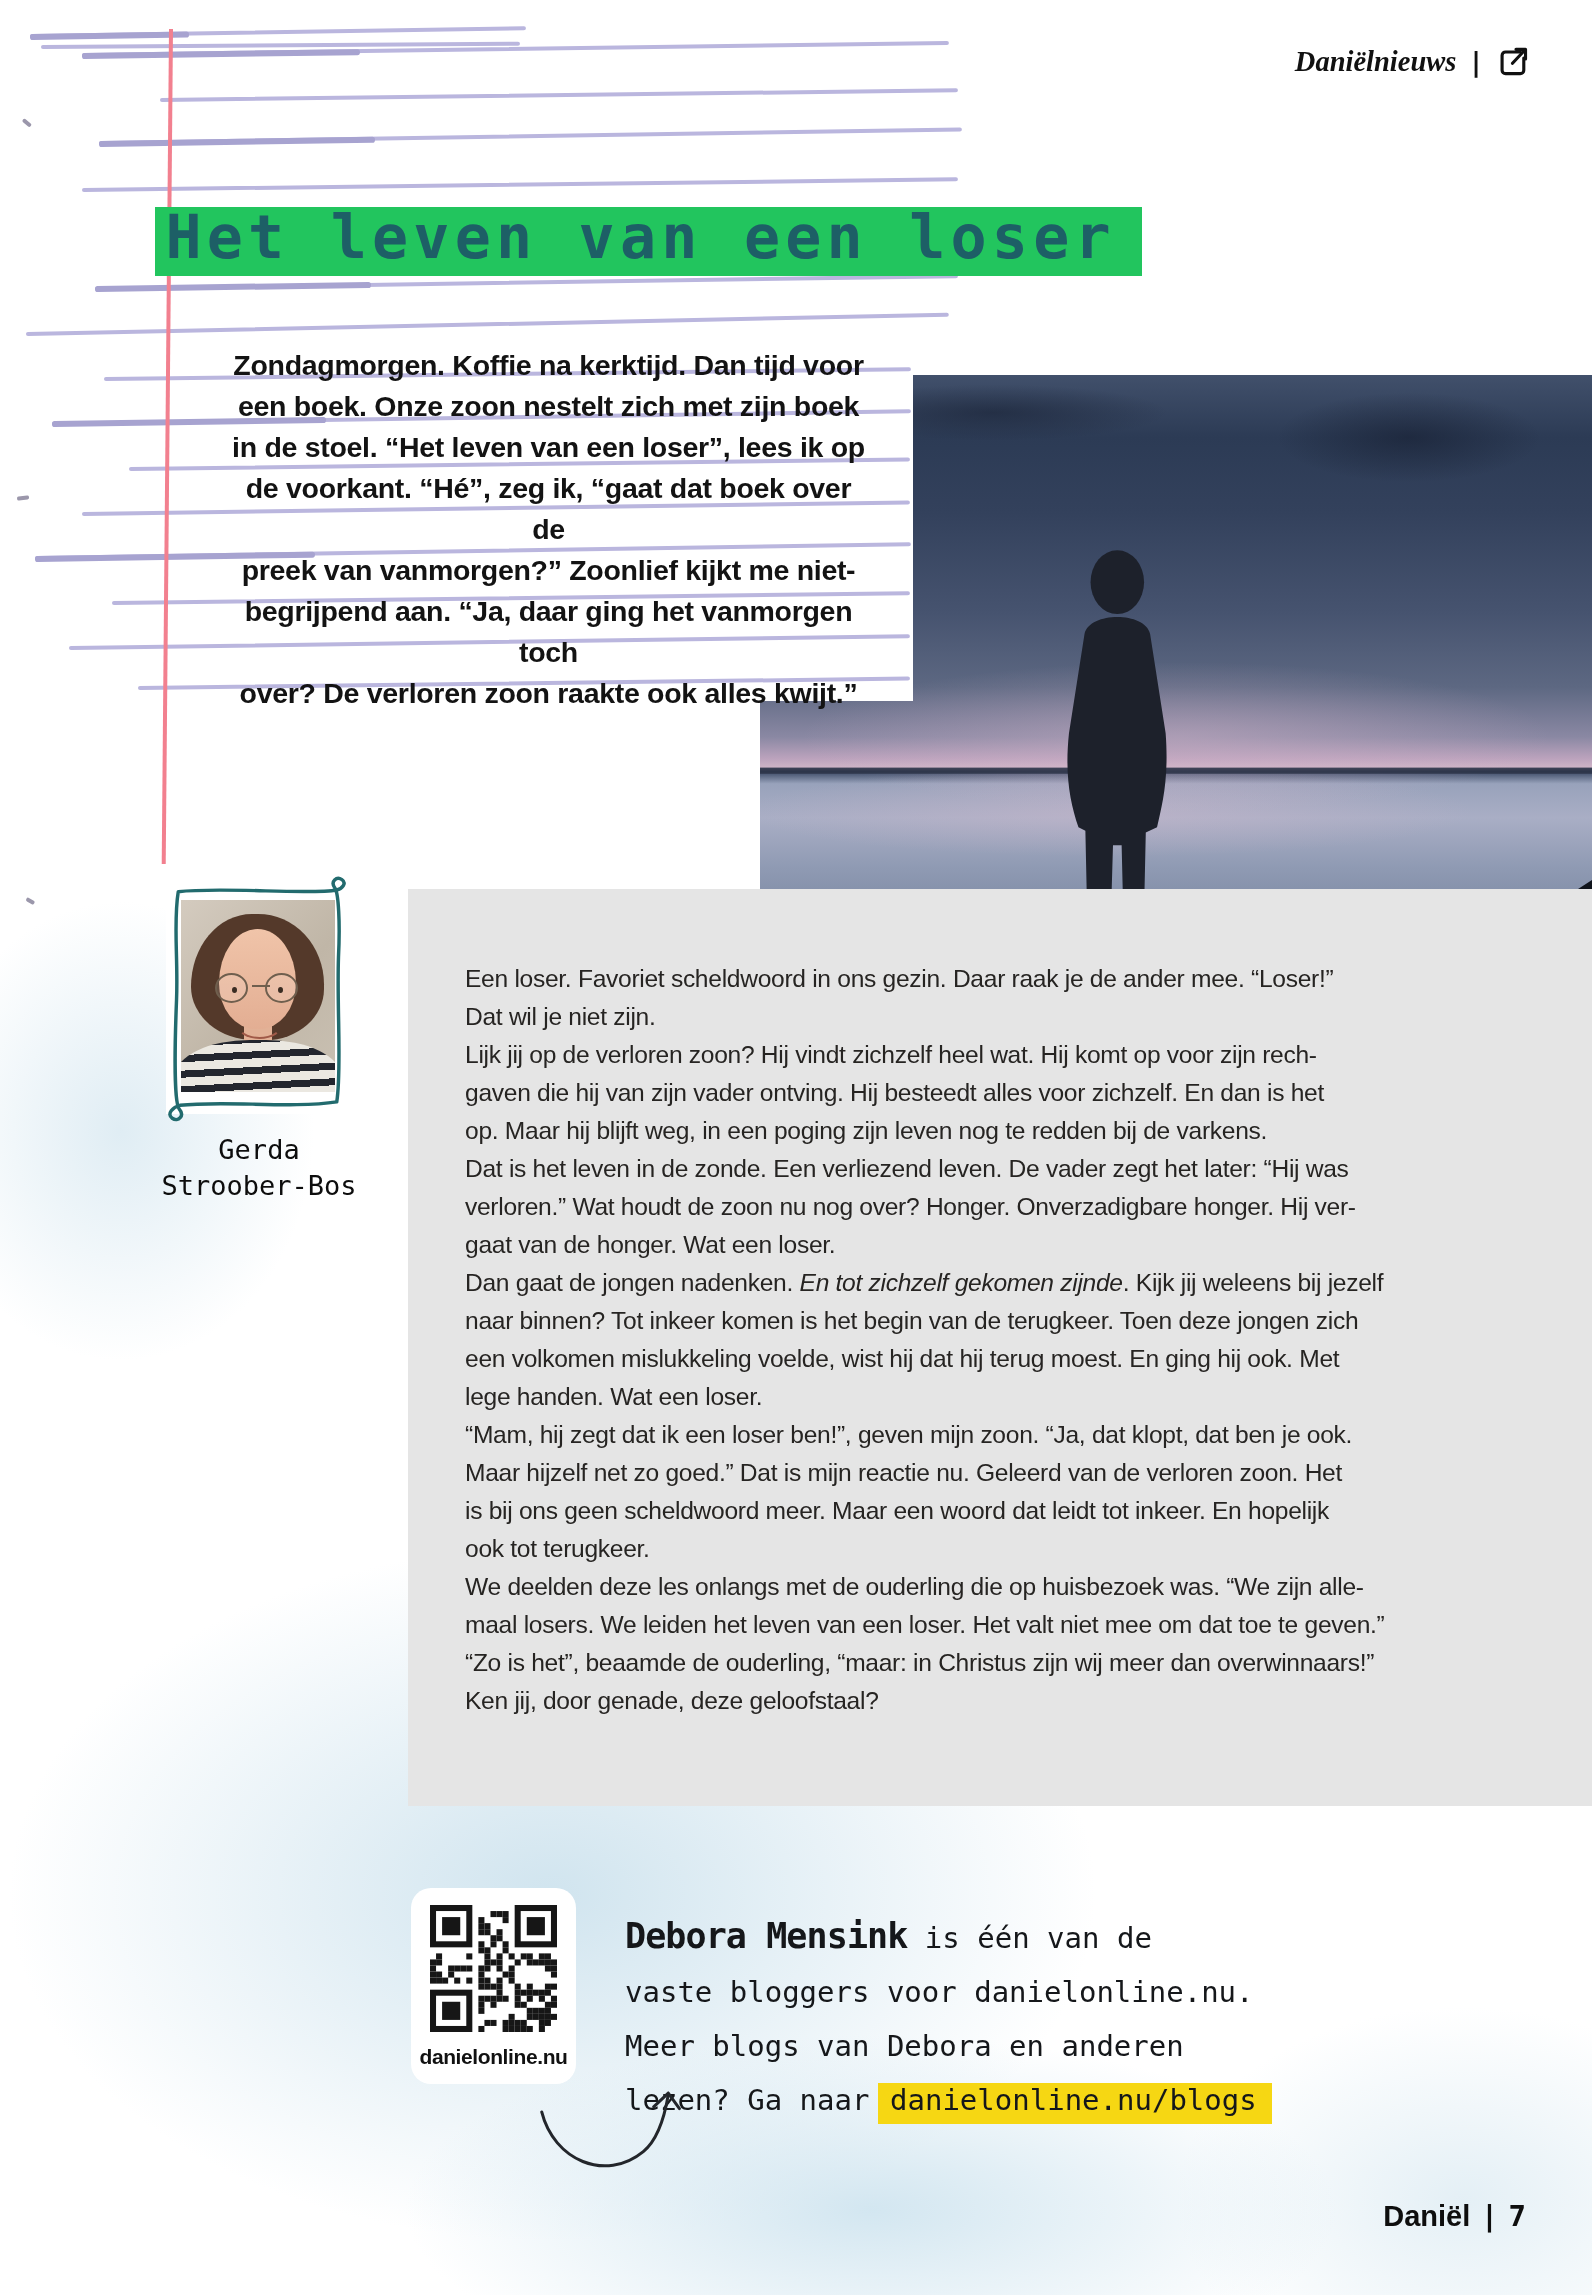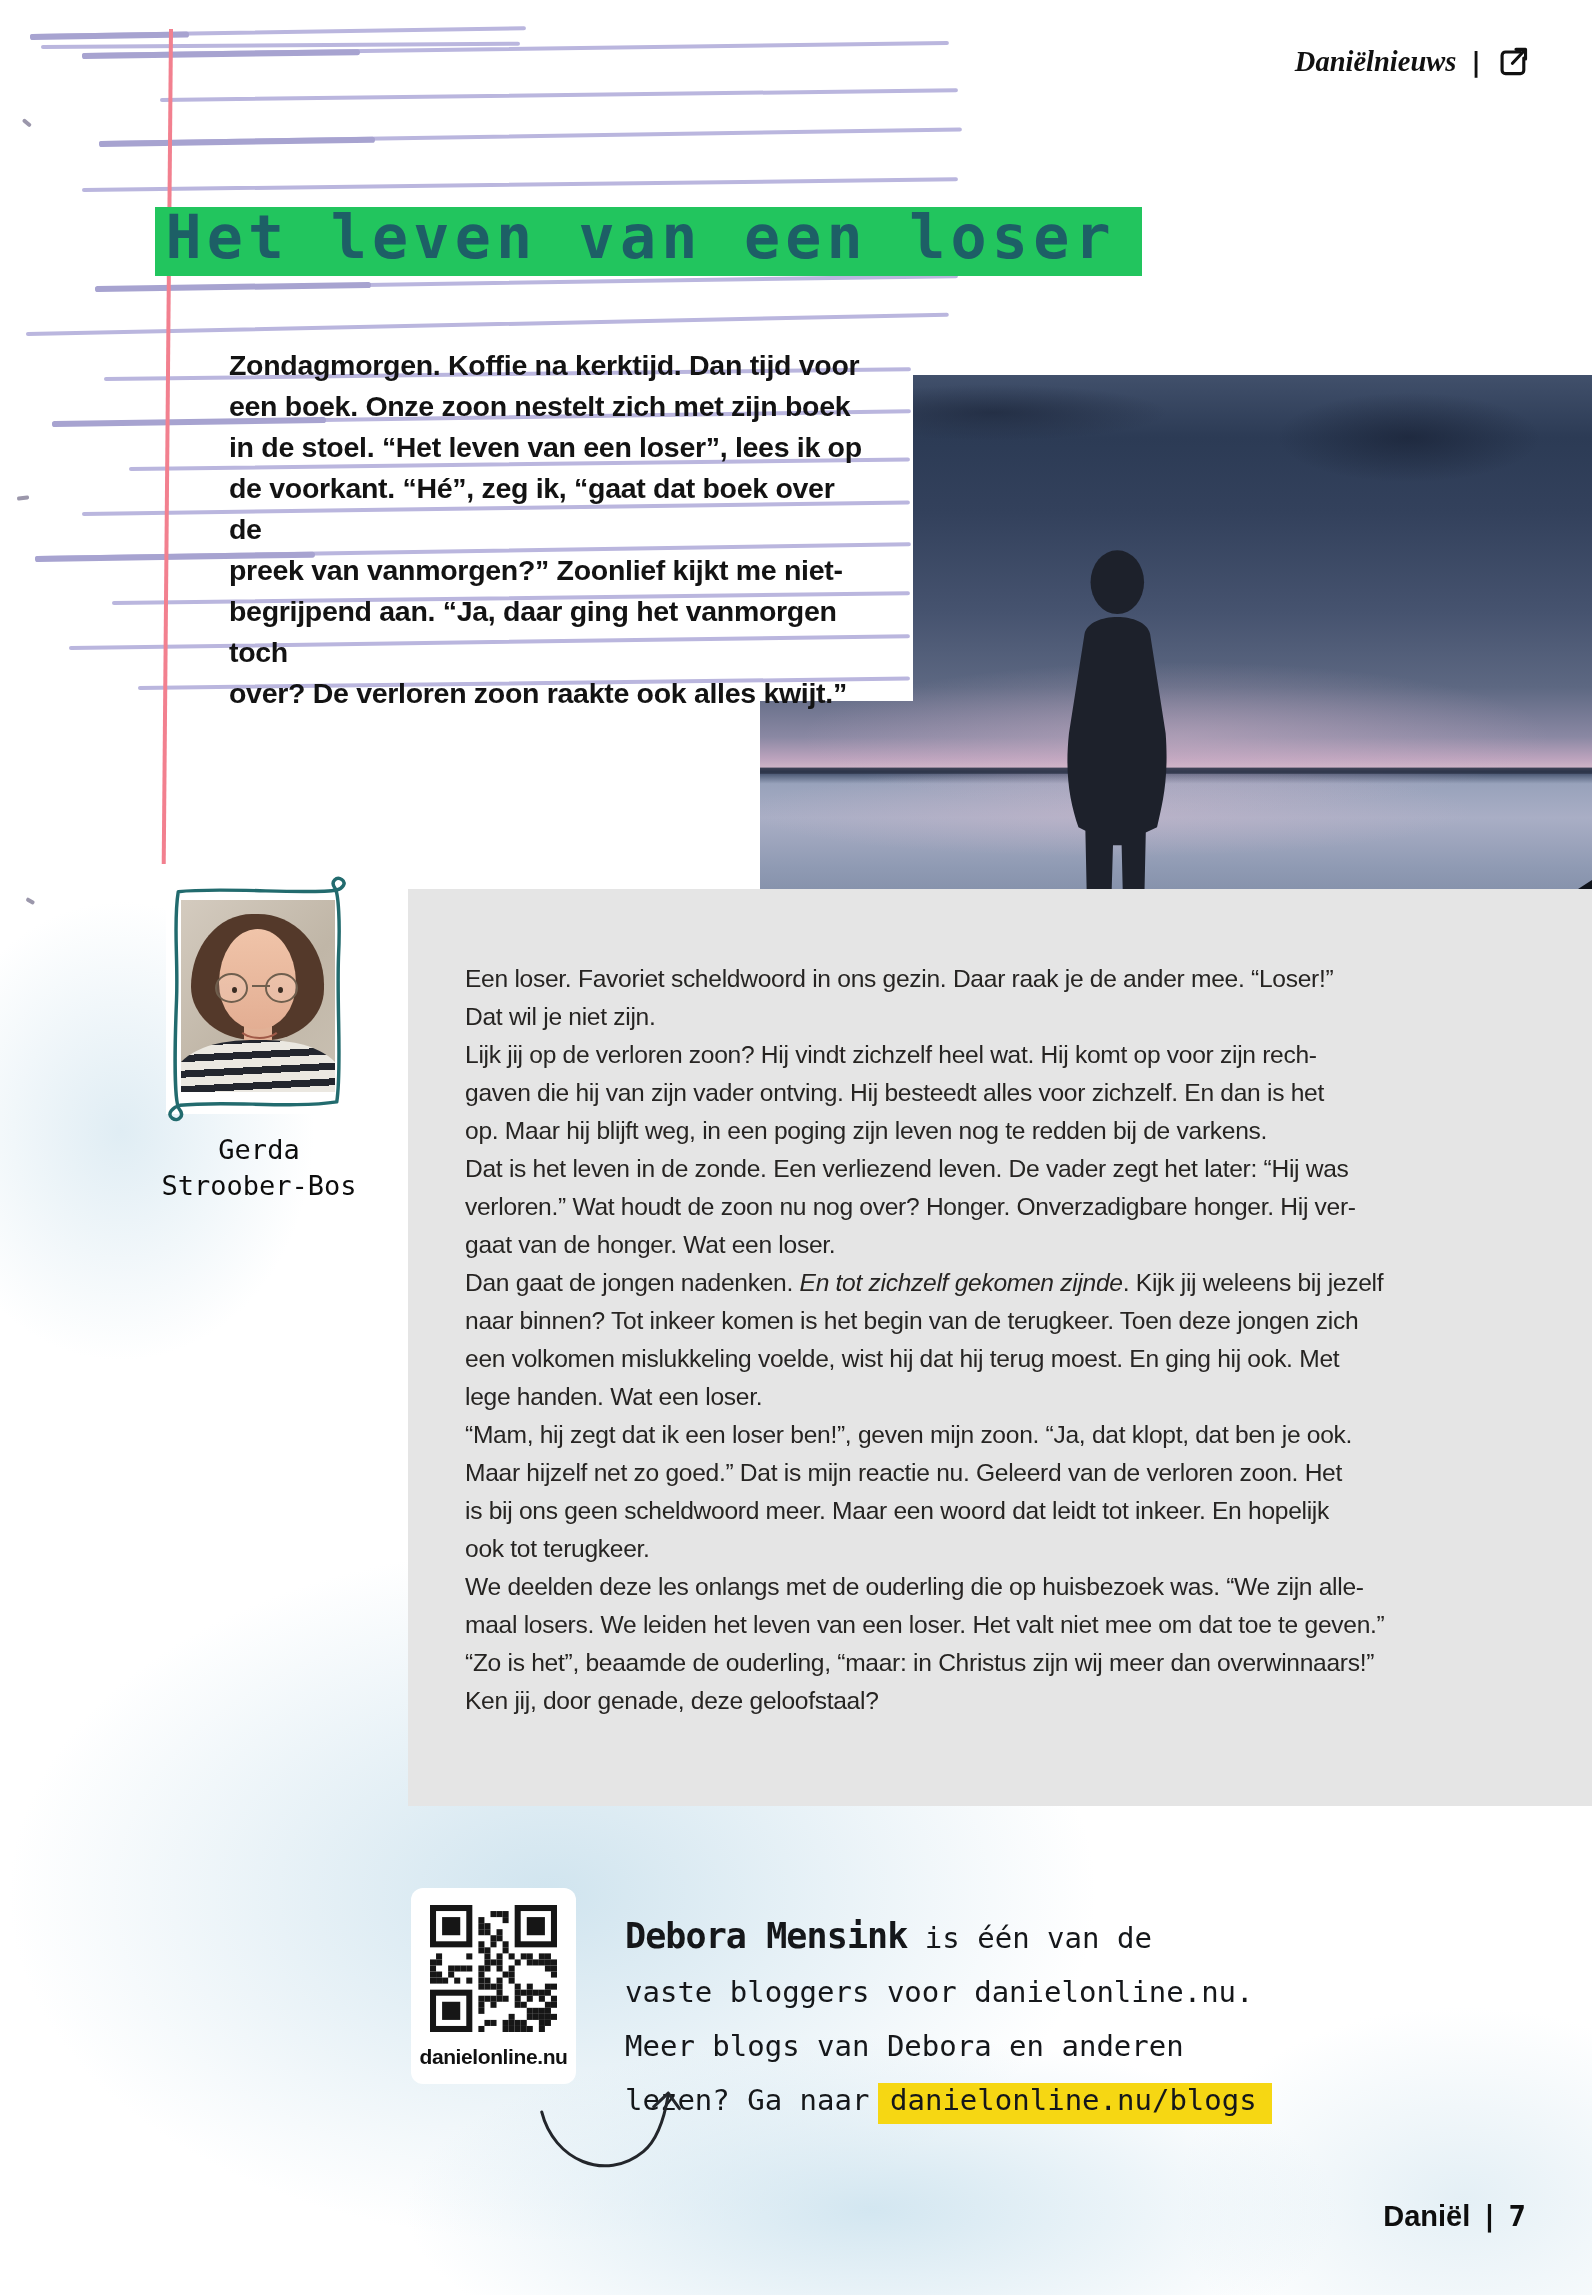--- a/index.html
+++ b/index.html
@@ -43,21 +43,21 @@
   .brand{font-family:"Liberation Serif",serif;font-weight:700;font-style:italic;font-size:28.5px;color:#111;}
   .header .sep{font-family:"DejaVu Sans Mono",monospace;font-size:26px;font-weight:700;color:#111;}
 
   
   .title-wrap{position:absolute;left:155px;top:207px;z-index:3;}
   .title-hl{display:inline-block;background:#22c55e;padding:1.7px 26px 10.4px 10.4px;line-height:0.95;}
   .title-text{font-family:"DejaVu Sans Mono",monospace;font-weight:700;font-size:60px;
     letter-spacing:5.2px;color:#1d5f66;}
 
   
-  .intro{position:absolute;left:229px;top:345px;width:639px;z-index:3;}
+  .intro{position:absolute;left:229px;top:345px;width:639px;z-index:3;text-align:center;}
   .intro-line{font-size:28.5px;font-weight:700;color:#131313;line-height:41px;letter-spacing:-0.3px;}
 
   
   .article-box{position:absolute;left:408px;top:889px;width:1184px;height:917px;
     background:#e5e5e5;z-index:2;}
   .article-text{position:absolute;left:57px;top:71px;width:928px;}
   .article-line{font-size:24.6px;line-height:38px;color:#262422;letter-spacing:-0.3px;}
   .article-line em{font-style:italic;}
 
   
@@ -78,21 +78,21 @@
   .bridge{position:absolute;left:46%;top:44%;width:12%;height:2.6px;background:#6f5f4e;}
   .eye{position:absolute;width:5.2px;height:6px;background:#3a2c22;border-radius:50%;}
   .e-l{left:33%;top:45%;} .e-r{left:63%;top:45%;}
   .smile{position:absolute;left:36%;top:56%;width:28%;height:14%;border:2.6px solid transparent;
     border-bottom-color:#a05a48;border-radius:50%;}
   .caption{position:absolute;left:95px;top:1132px;width:328px;text-align:center;z-index:3;
     font-family:"DejaVu Sans Mono",monospace;font-size:27px;line-height:36px;color:#0d0d0d;}
 
   
   .qr-card{position:absolute;left:411px;top:1888px;width:165px;height:196px;background:#ffffff;
-    border-radius:12px;z-index:2;}
+    border-radius:20px;z-index:2;}
   .qr-card svg{position:absolute;left:19px;top:17.3px;}
   .qr-caption{position:absolute;left:0;right:0;top:157px;text-align:center;
     font-size:21px;font-weight:700;letter-spacing:-0.4px;color:#111;}
 
   
   .promo{position:absolute;left:625px;top:1909px;z-index:2;
     font-family:"DejaVu Sans Mono",monospace;color:#15171a;}
   .promo-line{font-size:29px;line-height:54px;white-space:nowrap;}
   .promo-name{font-size:35px;font-weight:700;letter-spacing:-0.9px;}
   .promo-link{display:inline-block;background:#f6d713;padding:3.5px 15.5px 8.6px 12px;margin-left:8.6px;

